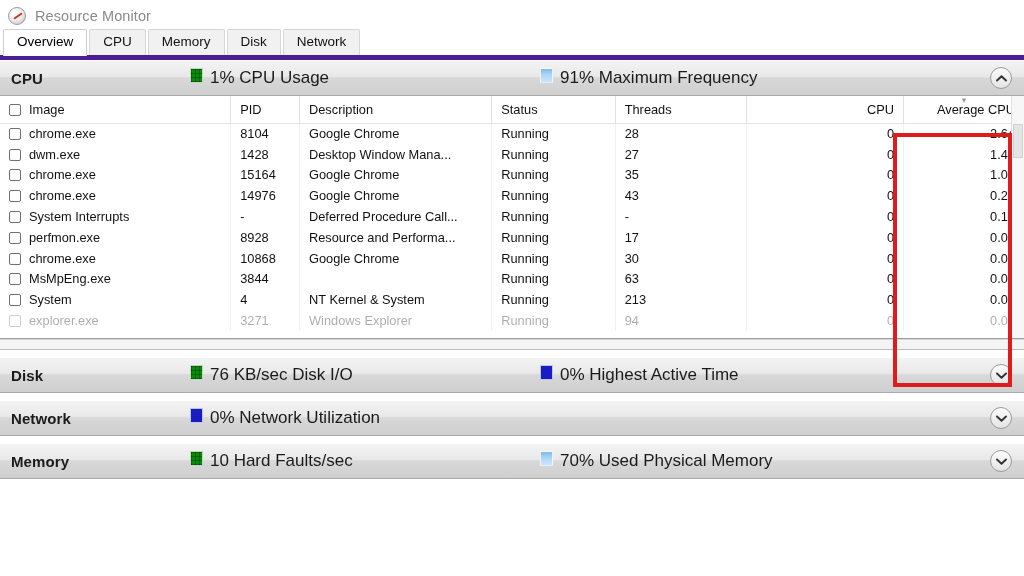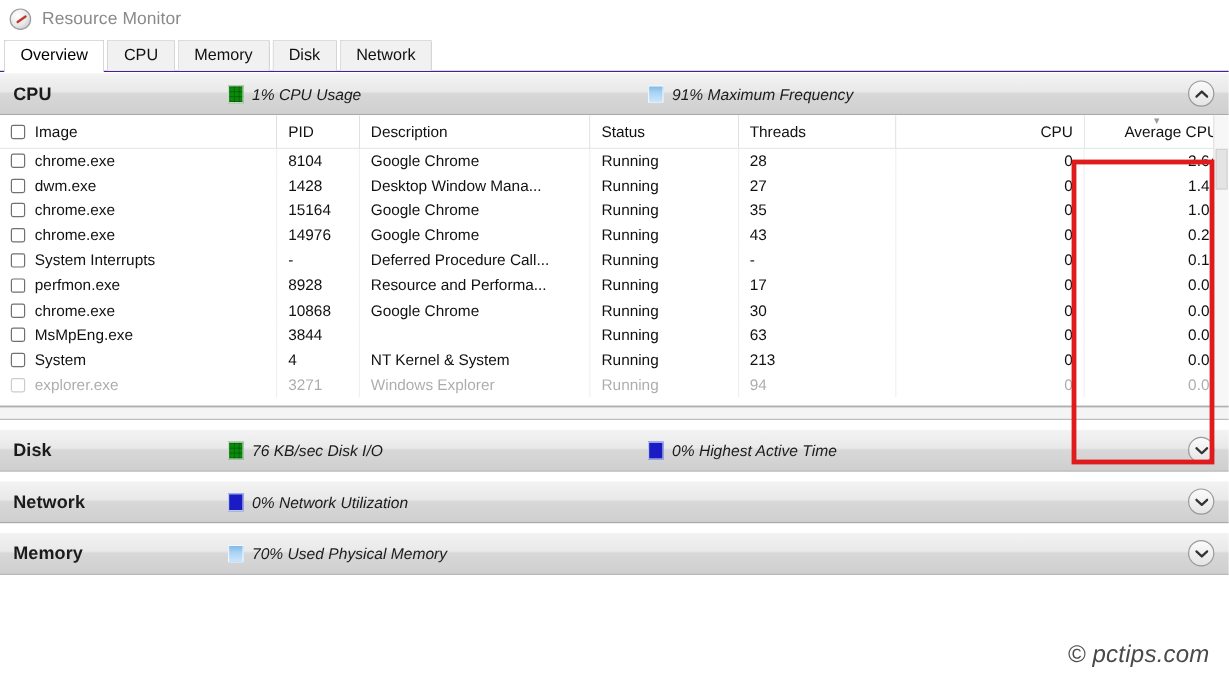--- a/index.html
+++ b/index.html
@@ -67,21 +67,21 @@
     cursor: default;
   }
 
   
   .tabstrip {
     height: 28px;
     display: flex;
     align-items: flex-end;
     background: #ffffff;
     padding-left: 3px;
-    border-bottom: 1px solid #4c1d95;
+    border-bottom: 5px solid #4c1d95;
     box-sizing: border-box;
   }
   .tab {
     font-size: 13.5px;
     color: #111;
     padding: 4px 13px 5px 13px;
     margin-right: 2px;
     background: #f1f1f1;
     border: 1px solid #d6d6d6;
     border-bottom: none;
@@ -115,24 +115,23 @@
     font-size: 15px;
     font-weight: bold;
     color: #1b1b1b;
     width: 190px;
     padding-left: 11px;
     box-sizing: border-box;
     letter-spacing: 0.1px;
   }
   .stat {
     display: flex;
-    align-items: flex-end;
-    font-size: 13px;
+    align-items: flex-start;
+    font-size: 17px;
     color: #1b1b1b;
-    font-style: italic;
   }
   .stat.s1 { width: 350px; }
   .swatch {
     width: 13px;
     height: 15px;
     margin-right: 7px;
     flex: 0 0 auto;
     box-sizing: border-box;
     border: 1px solid rgba(255,255,255,0.75);
   }
@@ -473,27 +472,30 @@
       <svg width="11" height="7" viewBox="0 0 11 7">
         <polyline points="1,1.5 5.5,5.7 10,1.5" fill="none" stroke="#333" stroke-width="1.9" stroke-linecap="round" stroke-linejoin="round"></polyline>
       </svg>
     </div>
   </div>
 
   <div class="panel-gap"></div>
 
   <div class="panel-header">
     <div class="panel-title">Memory</div>
+    <div class="stat s1">
+      <span class="swatch sw-green"></span>
+      <span>10 Hard Faults/sec</span>
+    </div>
     <div class="stat">
       <span class="swatch sw-lightblue"></span>
       <span>70% Used Physical Memory</span>
     </div>
     <div class="chev-btn">
       <svg width="11" height="7" viewBox="0 0 11 7">
         <polyline points="1,1.5 5.5,5.7 10,1.5" fill="none" stroke="#333" stroke-width="1.9" stroke-linecap="round" stroke-linejoin="round"></polyline>
       </svg>
     </div>
   </div>
 
   <div class="annot"></div>
 
-  <div class="watermark">© pctips.com</div>
 </div>
 
 </body></html>

